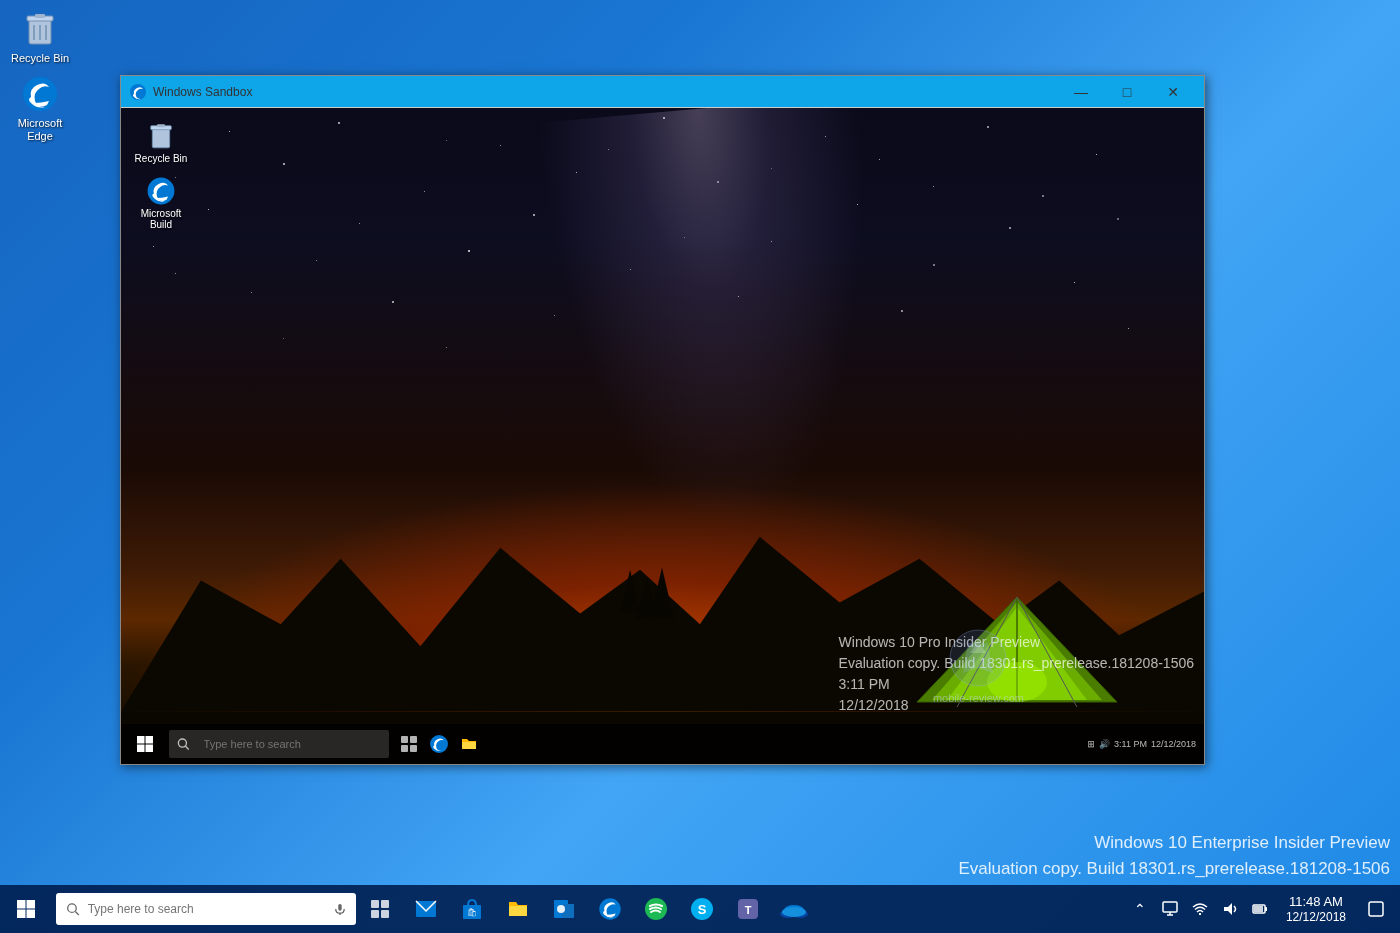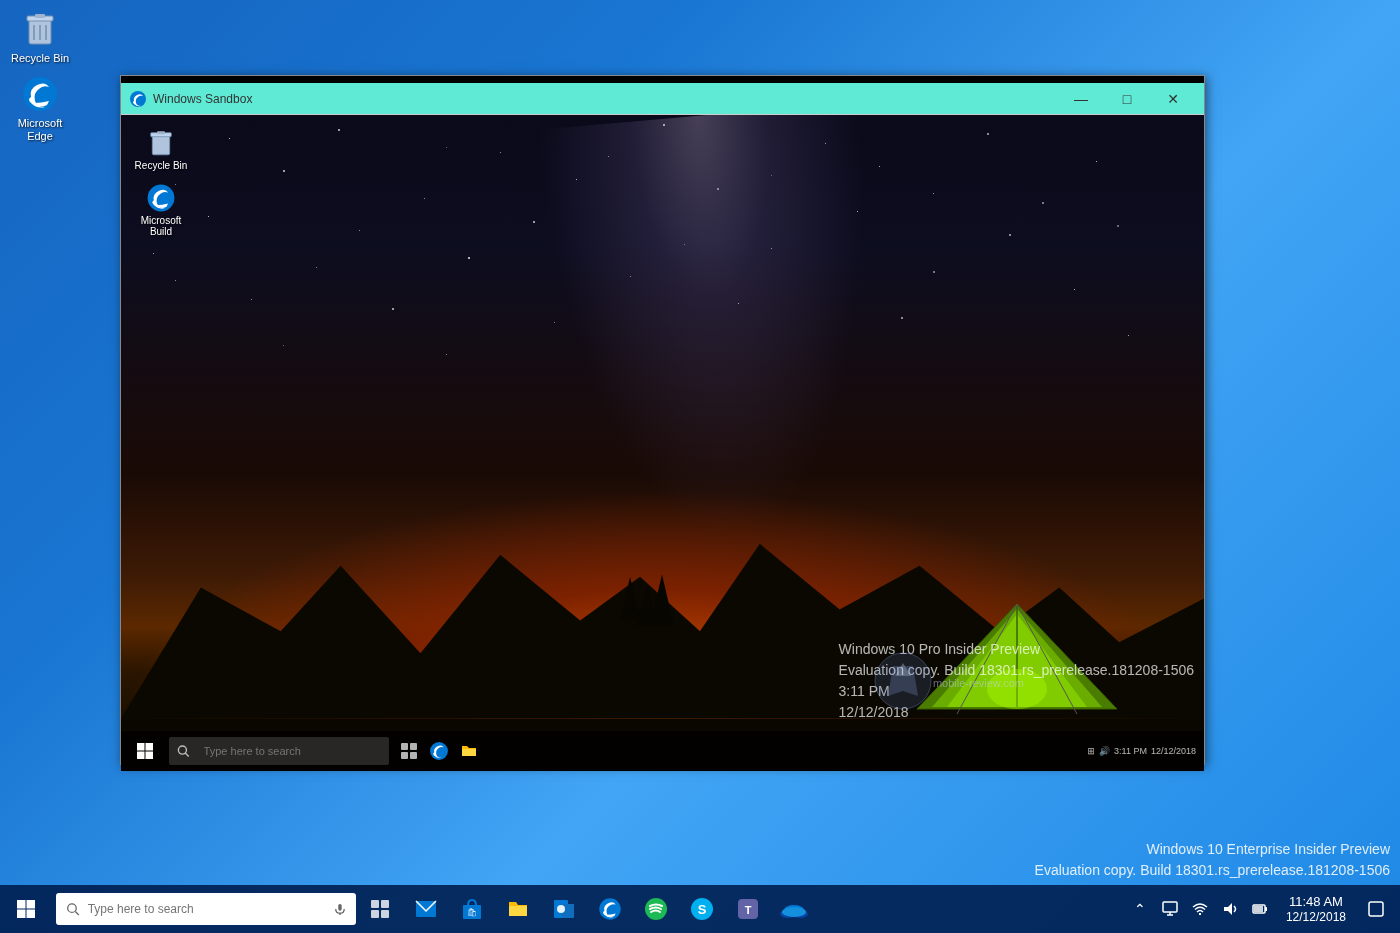--- a/index.html
+++ b/index.html
@@ -52,27 +52,26 @@
       top: 75px;
       left: 120px;
       width: 1085px;
       height: 690px;
       background: #000;
       border: 1px solid #888;
       box-shadow: 2px 2px 10px rgba(0,0,0,0.5);
     }
 
     .sandbox-titlebar {
-      background: #5eead4;
+      background: #0ea5e9;
       height: 32px;
       display: flex;
       align-items: center;
       padding: 0 8px;
       border-bottom: 1px solid #ccc;
-      margin-top: 7px;
     }
 
     .sandbox-titlebar-icon {
       width: 18px;
       height: 18px;
       margin-right: 6px;
     }
 
     .sandbox-titlebar-title {
       font-size: 12px;
@@ -248,21 +247,21 @@
       font-size: 14px;
       line-height: 1.5;
     }
 
     
     .mobile-review-watermark {
       position: absolute;
       bottom: 60px;
       right: 180px;
       display: flex;
-      flex-direction: row;
+      flex-direction: column;
       align-items: center;
       opacity: 0.6;
     }
     .mobile-review-text {
       color: rgba(200,210,255,0.8);
       font-size: 11px;
       margin-top: 4px;
     }
 
     
@@ -729,18 +728,18 @@
         <div class="clock-date">12/12/2018</div>
       </div>
       <div class="notification-btn">
         <svg width="16" height="16" viewBox="0 0 16 16">
           <rect x="1" y="1" width="14" height="14" rx="2" fill="none" stroke="white" stroke-width="1.5"></rect>
         </svg>
       </div>
     </div>
   </div>
 
-  <div style="position:absolute;bottom:52px;right:10px;text-align:right;color:rgba(255,255,255,0.85);font-size:14px;line-height:1.5;">
+  <div style="position:absolute;bottom:52px;right:10px;text-align:right;color:rgba(255,255,255,0.85);font-size:17px;line-height:1.5;">
     <div>Windows 10 Enterprise Insider Preview</div>
     <div>Evaluation copy. Build 18301.rs_prerelease.181208-1506</div>
   </div>
 
 </div>
 
 </body></html>

